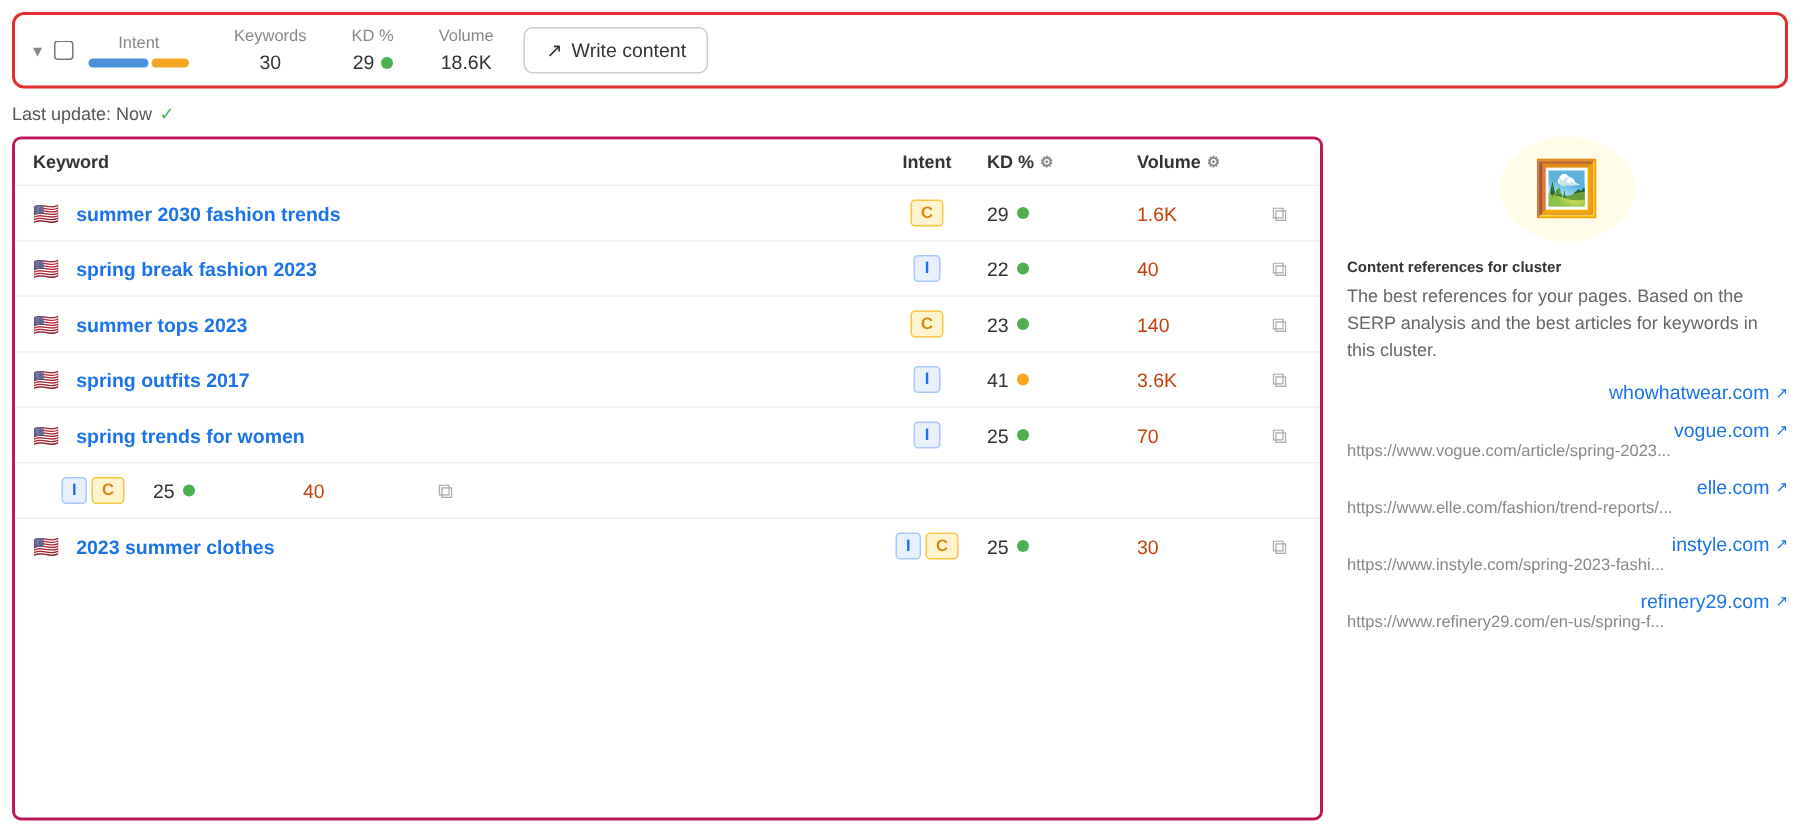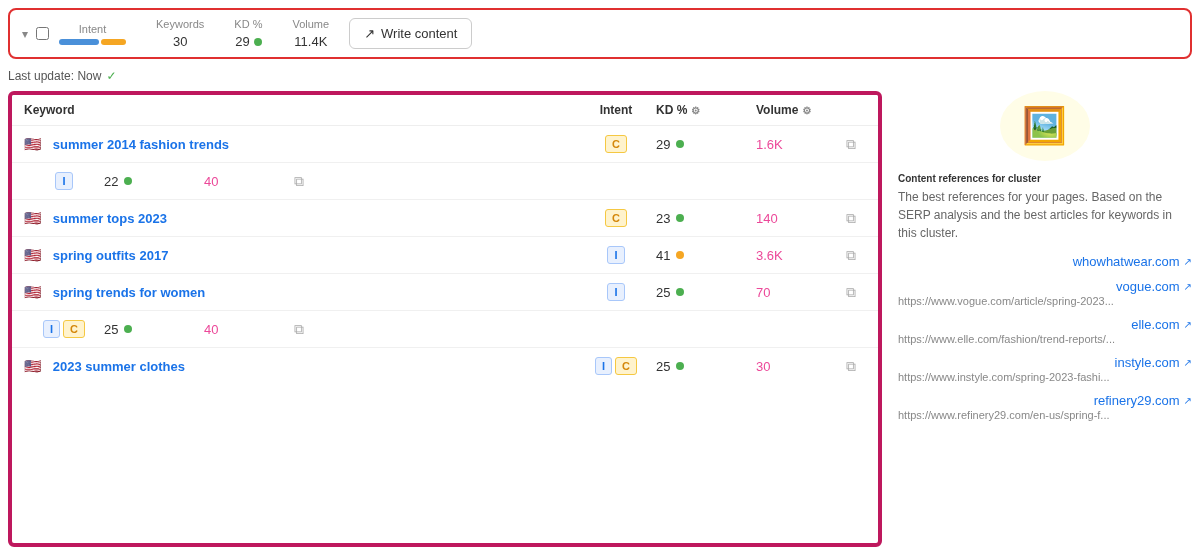--- a/index.html
+++ b/index.html
@@ -29,40 +29,40 @@
     }
 
     
     .status-bar { font-size: 12px; color: #555; margin-bottom: 8px; display: flex; align-items: center; gap: 5px; }
     .check-icon { color: #4caf50; }
 
     
     .content-area { display: flex; flex: 1; gap: 0; }
 
     
-    .table-side { flex: 1; display: flex; flex-direction: column; border: 4px solid #be185d; border-radius: 6px; overflow: hidden; }
+    .table-side { flex: 1; display: flex; flex-direction: column; border: 2px solid #be185d; border-radius: 6px; overflow: hidden; }
 
     .table-header { display: flex; align-items: center; padding: 8px 12px; border-bottom: 1px solid #eee; background: #fff; }
     .col-keyword { flex: 1; font-weight: 600; font-size: 12px; color: #333; }
     .col-intent-h { width: 80px; text-align: center; font-weight: 600; font-size: 12px; color: #333; }
     .col-kd-h { width: 100px; font-weight: 600; font-size: 12px; color: #333; display: flex; align-items: center; gap: 4px; }
     .col-volume-h { width: 80px; font-weight: 600; font-size: 12px; color: #333; display: flex; align-items: center; gap: 4px; }
     .col-action-h { width: 30px; }
     .filter-icon { font-size: 10px; color: #888; }
 
     .table-row-item { display: flex; align-items: center; padding: 9px 12px; border-bottom: 1px solid #f0f0f0; }
     .table-row-item:last-child { border-bottom: none; }
     .flag { font-size: 14px; margin-right: 8px; }
     .keyword-link { color: #1a73e8; text-decoration: none; font-size: 13px; }
     .col-intent-cell { width: 80px; display: flex; justify-content: center; gap: 3px; }
     .intent-badge { padding: 2px 6px; border-radius: 3px; font-size: 11px; font-weight: 600; }
     .badge-c { background: #fff3cd; color: #d4870a; border: 1px solid #f5c842; }
     .badge-i { background: #e8f0fe; color: #1a73e8; border: 1px solid #a8c7fa; }
     .col-kd-cell { width: 100px; display: flex; align-items: center; gap: 6px; font-size: 13px; }
-    .col-volume-cell { width: 80px; font-size: 13px; color: #ec4899; }
+    .col-volume-cell { width: 80px; font-size: 13px; color: #c2410c; }
     .col-action-cell { width: 30px; display: flex; justify-content: center; }
     .copy-icon { color: #aaa; font-size: 14px; cursor: pointer; }
 
     
     .right-panel { width: 310px; padding: 0 0 0 16px; display: flex; flex-direction: column; }
     .illustration { display: flex; justify-content: center; margin-bottom: 12px; }
     .illus-circle { width: 90px; height: 70px; background: #fffde7; border-radius: 50%; display: flex; align-items: center; justify-content: center; font-size: 36px; }
     .panel-title { font-size: 10px; font-weight: 600; color: #333; margin-bottom: 4px; }
     .panel-desc { font-size: 12px; color: #666; margin-bottom: 12px; line-height: 1.5; }
     .ref-item { margin-bottom: 10px; }
@@ -92,21 +92,21 @@
       </div>
       <div class="meta-group">
         <span class="meta-label">KD %</span>
         <span class="meta-value">
           <span>29</span>
           <span class="dot dot-green"></span>
         </span>
       </div>
       <div class="meta-group">
         <span class="meta-label">Volume</span>
-        <span class="meta-value">11.4K</span>
+        <span class="meta-value">18.6K</span>
       </div>
     </div>
     <button class="write-btn">
       <span>↗</span>
       <span>Write content</span>
     </button>
   </div>
 
   <div class="status-bar">
     <span>Last update: Now</span>
@@ -128,35 +128,39 @@
           <span>Volume</span>
           <span class="filter-icon">⚙</span>
         </span>
         <span class="col-action-h"></span>
       </div>
 
       <div id="table-body">
           <div class="table-row-item">
     <span class="col-keyword">
       <span class="flag">🇺🇸</span>
-      <a class="keyword-link" href="#">summer 2014 fashion trends</a>
+      <a class="keyword-link" href="#">summer 2030 fashion trends</a>
     </span>
     <div class="col-intent-cell">
               <span class="intent-badge badge-c">C</span>
             </div>
     <div class="col-kd-cell">
       <span>29</span>
       <span class="dot" style="background:#4caf50;"></span>
     </div>
     <div class="col-volume-cell">1.6K</div>
     <div class="col-action-cell">
       <span class="copy-icon">⧉</span>
     </div>
   </div>
           <div class="table-row-item">
+    <span class="col-keyword">
+      <span class="flag">🇺🇸</span>
+      <a class="keyword-link" href="#">spring break fashion 2023</a>
+    </span>
     <div class="col-intent-cell">
               <span class="intent-badge badge-i">I</span>
             </div>
     <div class="col-kd-cell">
       <span>22</span>
       <span class="dot" style="background:#4caf50;"></span>
     </div>
     <div class="col-volume-cell">40</div>
     <div class="col-action-cell">
       <span class="copy-icon">⧉</span>

